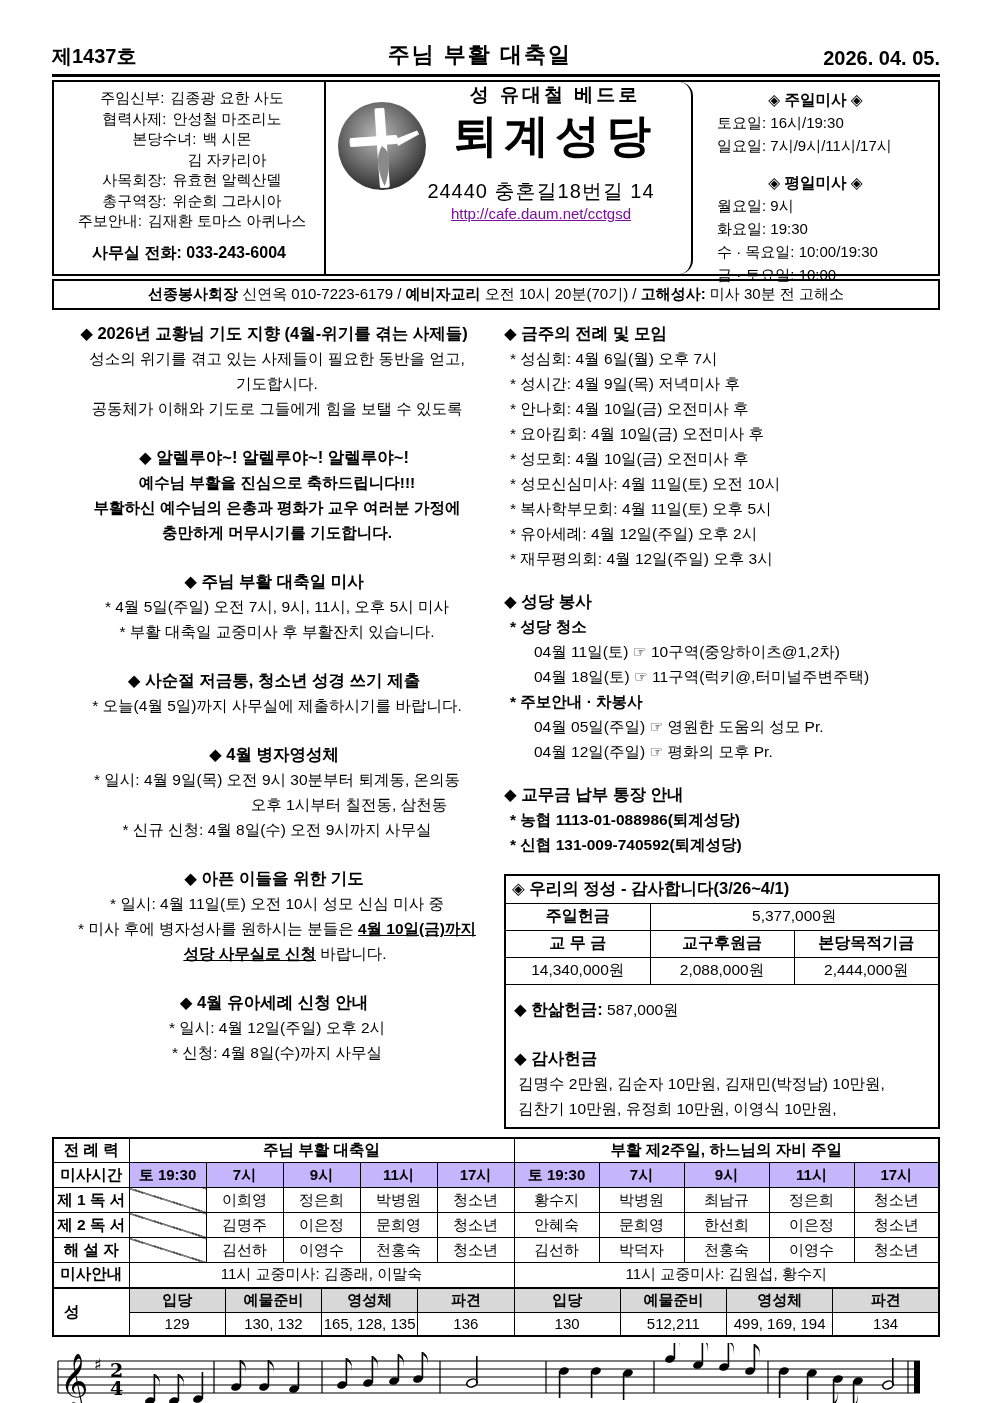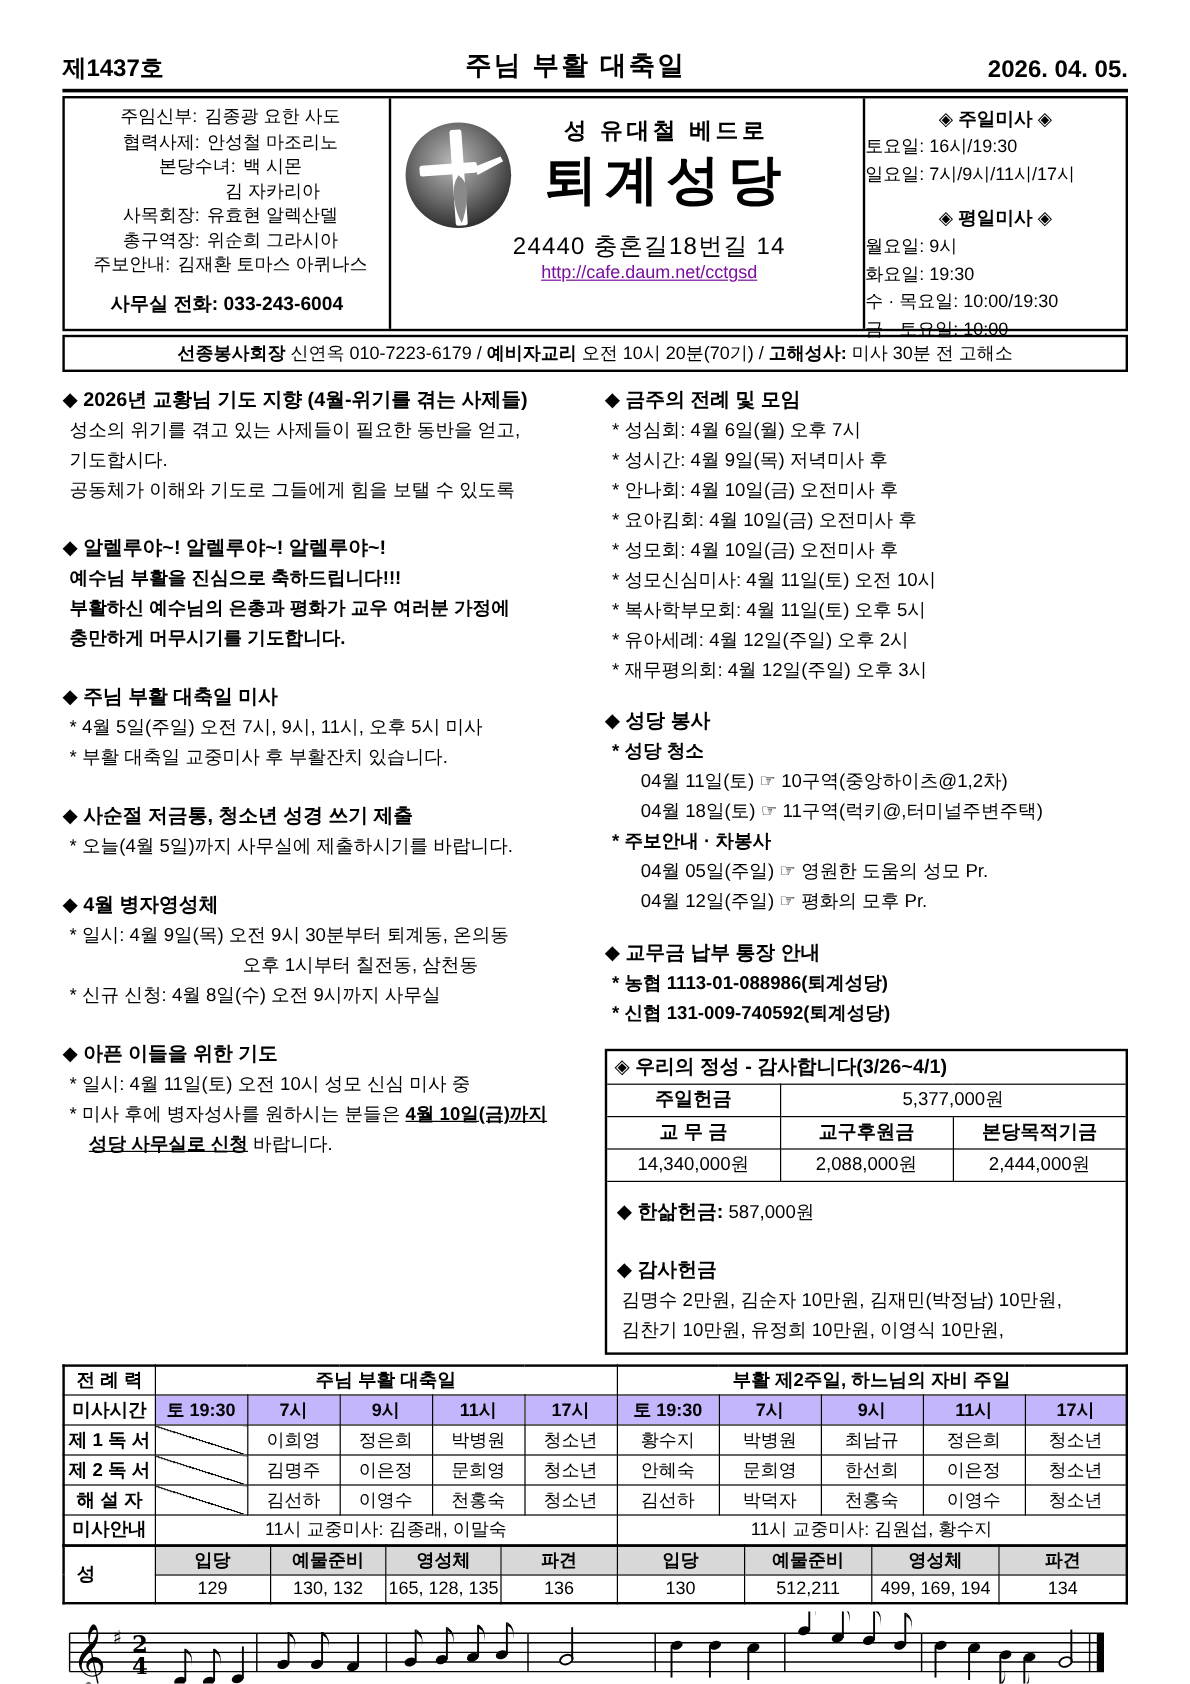--- a/index.html
+++ b/index.html
@@ -14,22 +14,22 @@
   
   .masthead { display:flex; align-items:flex-end; justify-content:space-between;
               padding-bottom:4px; border-bottom:3px solid #000; }
   .masthead .issue { font-size:20px; font-weight:bold; }
   .masthead .title { font-size:22px; font-weight:bold; letter-spacing:2px; }
   .masthead .date  { font-size:20px; font-weight:bold; }
 
   
   .headbox { display:flex; border:2px solid #000; margin-top:3px; height:196px; }
   .hb-left { width:272px; border-right:2px solid #000; padding:6px 8px; display:flex; flex-direction:column; }
-  .hb-center { width:395px; border-right:2px solid #000; position:relative; padding-top:14px; }
-  .hb-right { flex:1; padding:6px 0; font-size:15px; line-height:23px; }
+  .hb-center { width:367px; border-right:2px solid #000; position:relative; padding-top:0;border-radius:14px; }
+  .hb-right { flex:1; padding:6px 24px; font-size:15px; line-height:23px; }
 
   .staff-line { font-size:15px; line-height:20.5px; white-space:nowrap;text-align:center; }
   .staff-label { display:inline-block; min-width:76px; }
   .office-phone { margin-top:auto; text-align:center; font-weight:bold; font-size:16px; padding-bottom:4px; }
 
   .logo { position:absolute; left:10px; top:18px; }
   .hb-center .txt { margin-left:104px; text-align:center; width:250px; }
   .patron { font-size:19px; font-weight:bold; letter-spacing:3px; }
   .church-name { font-size:45px; font-weight:bold; letter-spacing:6px; line-height:56px; }
   .addr-block { text-align:center; margin-top:14px; margin-left:70px; width:290px; }
@@ -39,21 +39,21 @@
   .mass-title { text-align:center; font-weight:bold; font-size:15.5px; }
   .mass-gap { height:14px; }
 
   
   .noticebar { border:2px solid #000; margin-top:3px; text-align:center;
                font-size:15px; padding:4px 0; }
   .nb-b { font-weight:bold; }
 
   
   .main { display:flex; margin-top:10px; }
-  .col-l { width:452px; padding-right:8px; }
+  .col-l { width:452px; padding-right:8px;text-align:center; }
   .col-r { width:436px; }
 
   .section { margin-bottom:23px; }
   .col-r .section { margin-bottom:17px; }
   .sec-title { font-weight:bold; font-size:16.5px; line-height:26px; }
   .line { font-size:15.5px; line-height:25px; padding-left:6px; }
   .line .em { font-weight:bold; text-decoration:underline; }
   .line.b { font-weight:bold; }
   .line.indent { padding-left:150px; }
   .line.indent2 { padding-left:22px; }
@@ -211,20 +211,27 @@
             <div class="line indent"><span>오후 1시부터  칠전동,  삼천동</span><span class="em"></span><span></span></div>
             <div class="line"><span>* 신규 신청:  4월 8일(수)  오전 9시까지 사무실</span><span class="em"></span><span></span></div>
           </div>
       </div>
       <div class="section">
         <div class="sec-title">◆ 아픈 이들을 위한 기도</div>
         <div>
             <div class="line"><span>* 일시:  4월 11일(토)  오전 10시 성모 신심 미사 중</span><span class="em"></span><span></span></div>
             <div class="line"><span>* 미사 후에 병자성사를 원하시는 분들은 </span><span class="em">4월 10일(금)까지</span><span></span></div>
             <div class="line indent2"><span></span><span class="em">성당 사무실로 신청</span><span> 바랍니다.</span></div>
+          </div>
+      </div>
+      <div class="section">
+        <div class="sec-title">◆ 4월 유아세례 신청 안내</div>
+        <div>
+            <div class="line"><span>* 일시:  4월 12일(주일)  오후 2시</span><span class="em"></span><span></span></div>
+            <div class="line"><span>* 신청:  4월 8일(수)까지  사무실</span><span class="em"></span><span></span></div>
           </div>
       </div>
     </div>
 
     <div class="col-r">
       <div class="section">
         <div class="sec-title">◆ 금주의 전례 및 모임</div>
         <div>
             <div class="line"><span>* 성심회:  4월 6일(월)  오후 7시</span><span class="em"></span><span></span></div>
             <div class="line"><span>* 성시간:  4월 9일(목)  저녁미사 후</span><span class="em"></span><span></span></div>

